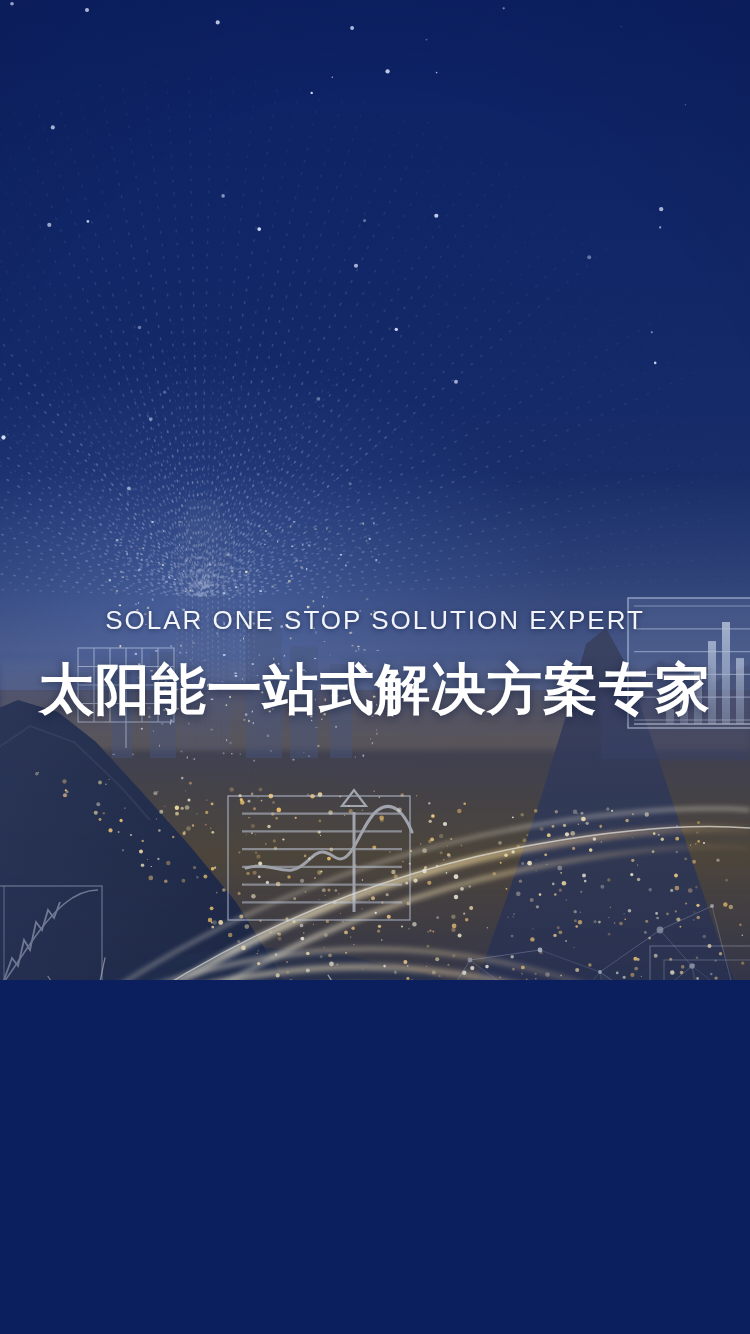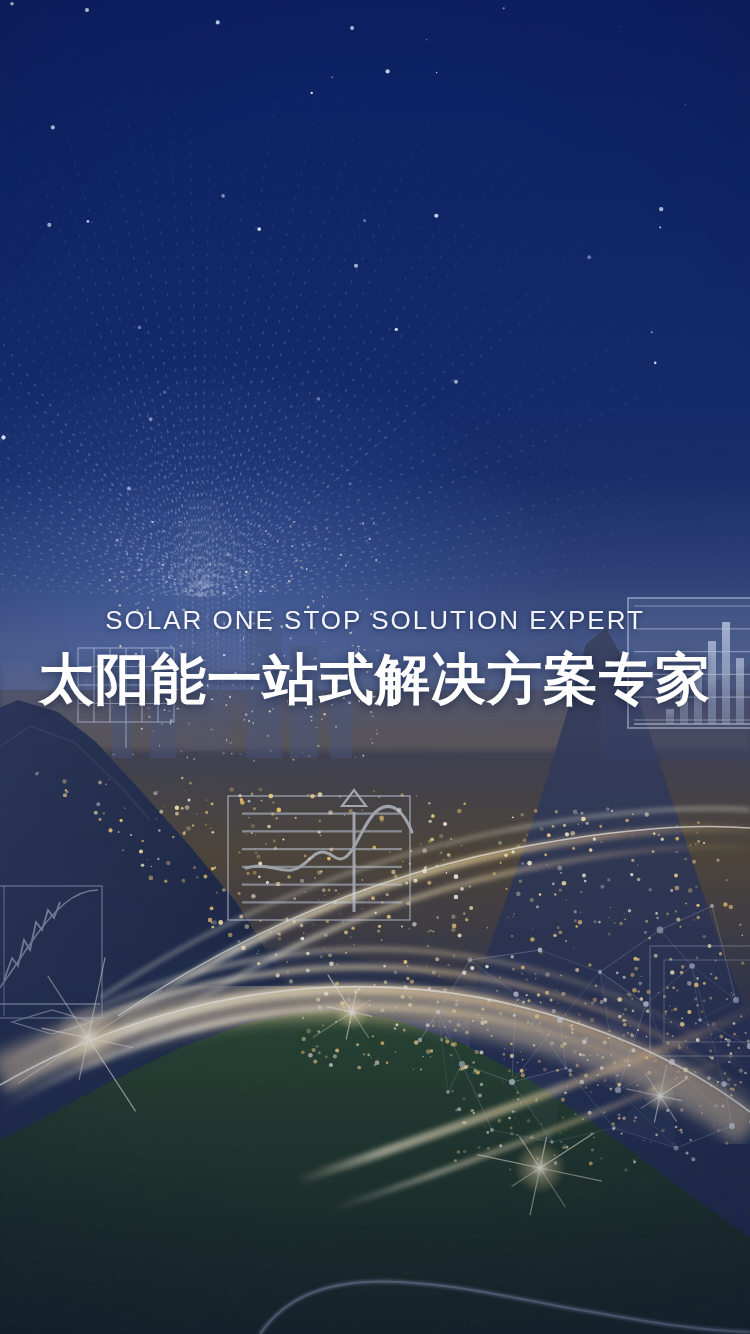--- a/index.html
+++ b/index.html
@@ -5,21 +5,21 @@
 <style>
   * { margin:0; padding:0; box-sizing:border-box; }
   html,body{
     width:750px; height:1334px;
     background:#0b1f5e;
     font-family:"Liberation Sans","DejaVu Sans",sans-serif;
     overflow:hidden;
   }
   #stage{
     position:relative;
-    width:750px; height:1334px;
+    width:750px; height:980px;
     overflow:hidden;
     background:#0b1f5e;
   }
   .layer{ position:absolute; left:0; top:0; width:750px; height:1334px; }
 
   
   #sky{
     background:
       radial-gradient(ellipse 520px 340px at 200px 600px,
           rgba(86,120,200,.38) 0%, rgba(60,92,170,.18) 45%, rgba(0,0,0,0) 72%),
@@ -83,21 +83,21 @@
     text-shadow:0 1px 5px rgba(10,20,50,.55);
     white-space:nowrap;
   }
   #headline{
     display:block;
     color:#ffffff;
     font-size:55px;
     font-weight:bold;
     letter-spacing:1px;
     line-height:74px;
-    margin-top:2px;
+    margin-top:12px;
     text-shadow:0 2px 10px rgba(8,18,46,.55);
     white-space:nowrap;
   }
 </style>
 </head>
 <body>
 
 <div id="stage">
 
   <div class="layer" id="sky"></div>

